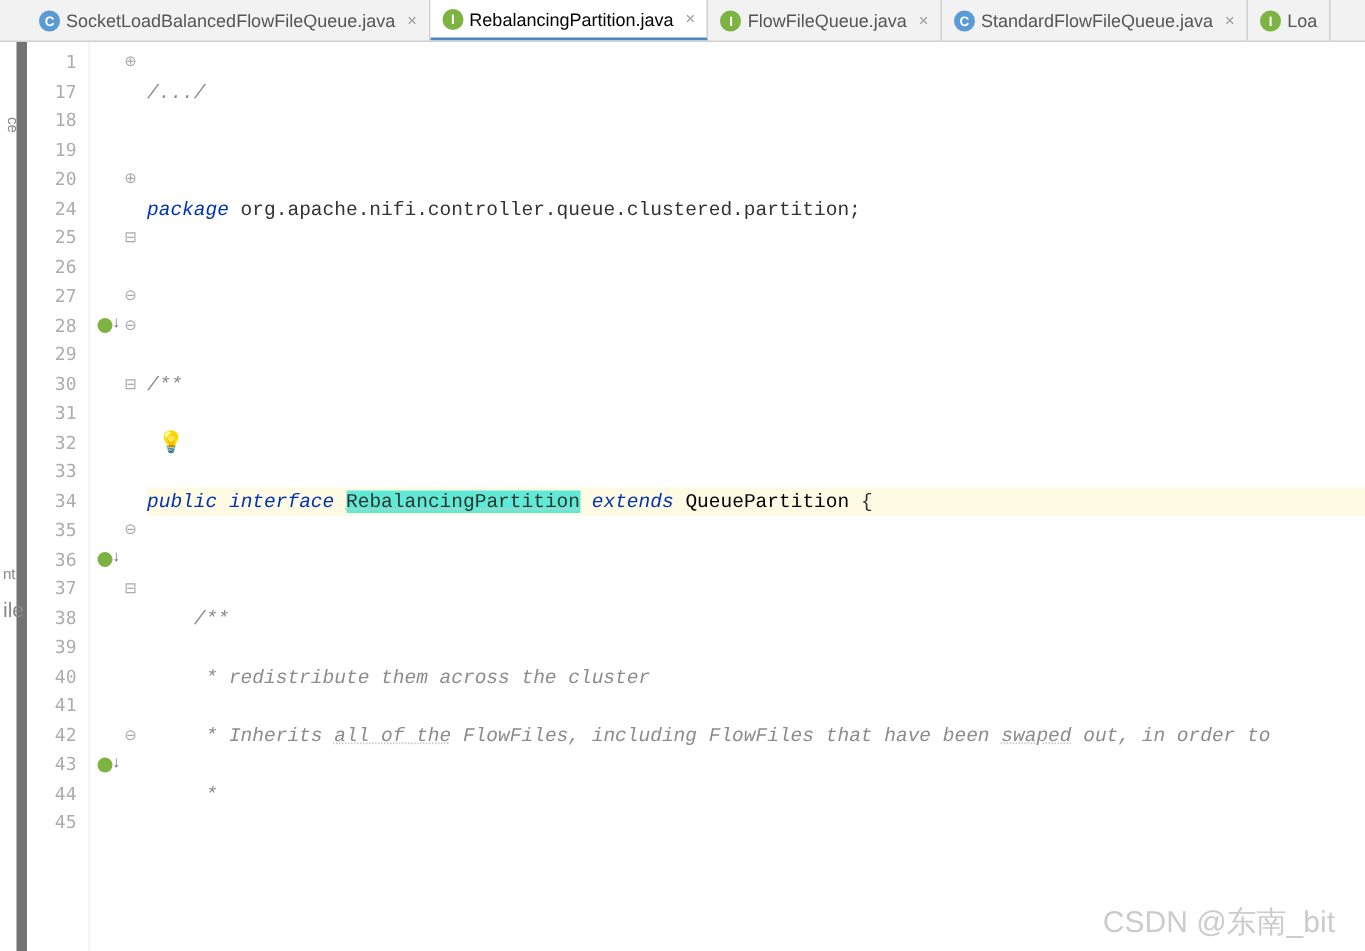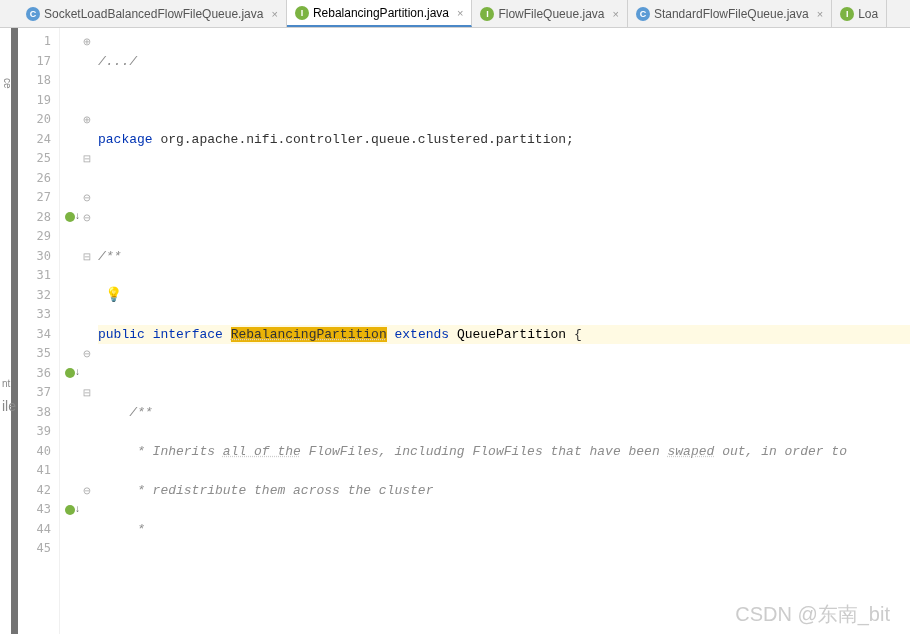--- a/index.html
+++ b/index.html
@@ -20,28 +20,28 @@
 .gutter div { height: 19.5px; line-height: 19.5px; padding-right: 8px; }
 .marks { width: 20px; background: #fff; padding-top: 4px; }
 .marks div { height: 19.5px; display: flex; align-items: center; justify-content: center; }
 .mark-impl { width: 10px; height: 10px; background: #7cb342; border-radius: 50%; position: relative; }
 .mark-impl::after { content: "↓"; position: absolute; left: 10px; top: -2px; font-size: 10px; color: #666; }
 .fold { width: 14px; background: #fff; padding-top: 4px; }
 .fold div { height: 19.5px; line-height: 19.5px; text-align: center; color: #aaa; font-size: 10px; cursor: pointer; }
 .code { flex: 1; font-family: Consolas, "Courier New", monospace; font-size: 13px; line-height: 19.5px; padding-top: 4px; padding-left: 4px; white-space: pre; overflow: hidden; }
 .line { height: 19.5px; }
 .line.hl { background: #fffae3; }
-.kw { color: #0033b3; }
+.kw { color: #0033b3; font-style: italic; }
 .cls { color: #000; }
 .cmt { color: #8c8c8c; font-style: italic; }
 .doc { color: #8c8c8c; font-style: italic; }
 .folded { background: #e8f2e8; border: 1px solid #c0d8c0; padding: 0 3px; border-radius: 2px; color: #777; }
 .bulb { color: #f0a830; font-size: 14px; }
 .und { text-decoration: underline dotted #ccc; }
-.hlname { background: #eab308; }
+.hlname { background: #5eead4; }
 .watermark { position: absolute; bottom: 6px; right: 20px; color: #ccc; font-size: 20px; }
 </style>
 </head>
 <body>
 
 <div class="tabs">
   <div class="tab">
       <span class="tab-icon c">C</span>
       <span>SocketLoadBalancedFlowFileQueue.java</span>
       <span class="tab-close">×</span>
@@ -170,22 +170,22 @@
 <div class="line"><span class="cmt">/.../</span></div>
 <div class="line"></div>
 <div class="line"><span class="kw">package</span><span> org.apache.nifi.controller.queue.clustered.partition;</span></div>
 <div class="line"></div>
 <div class="line"></div>
 <div class="line"><span class="doc">/**</span></div>
 <div class="line"> <span class="bulb">💡</span></div>
 <div class="line hl"><span class="kw">public</span> <span class="kw">interface</span> <span class="hlname und">RebalancingPartition</span> <span class="kw">extends</span> <span class="cls">QueuePartition</span><span> {</span></div>
 <div class="line"></div>
 <div class="line"><span class="doc">    /**</span></div>
+<div class="line"><span class="doc">     * redistribute them across the cluster</span></div>
 <div class="line"><span class="doc">     * Inherits </span><span class="doc und">all of the</span><span class="doc"> FlowFiles, including FlowFiles that have been </span><span class="doc und">swaped</span><span class="doc"> out, in order to</span></div>
-<div class="line"><span class="doc">     * redistribute them across the cluster</span></div>
 <div class="line"><span class="doc">     *</span></div>
 
 
 
 
 
 
 
 
 

